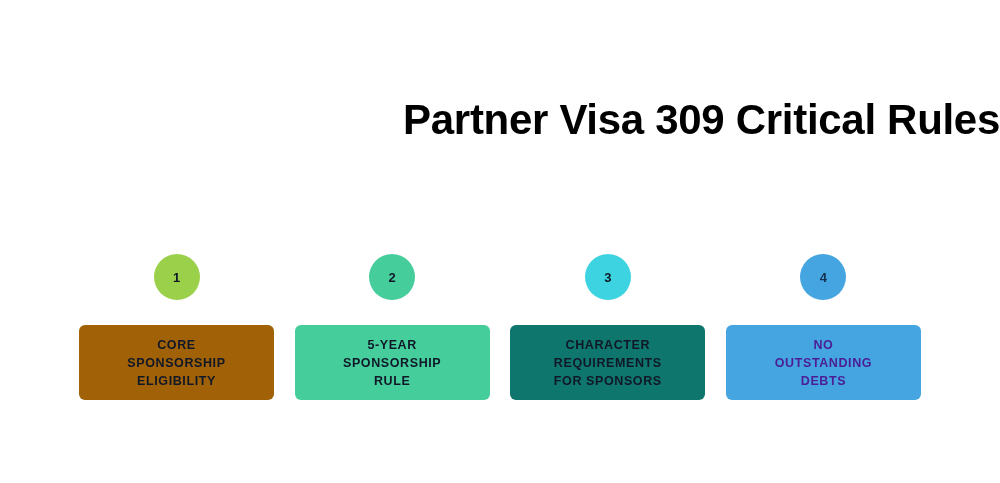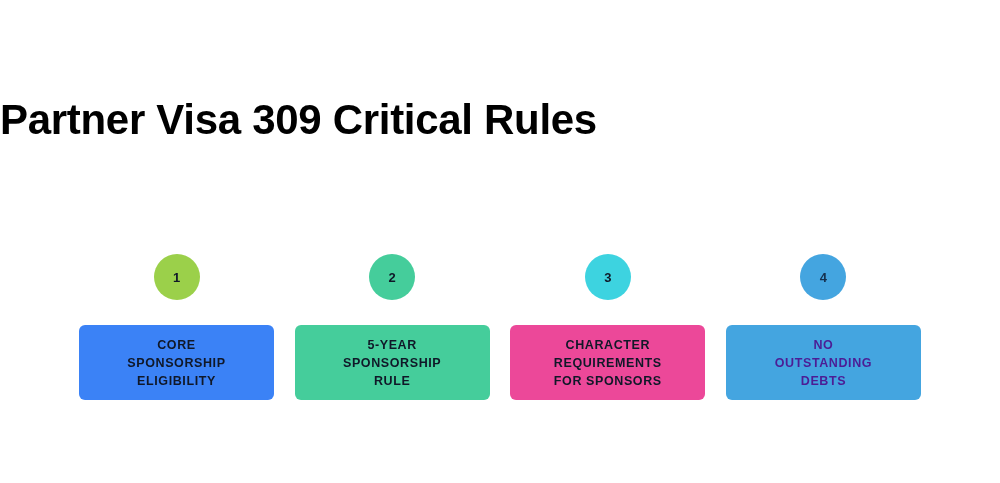--- a/index.html
+++ b/index.html
@@ -18,21 +18,21 @@
     width: 1000px;
     height: 483px;
     background: #ffffff;
     box-sizing: border-box;
   }
   .title-block {
     position: absolute;
     left: 0;
     top: 92px;
     width: 1000px;
-    text-align: left;
+    text-align: right;
   }
   .title-line {
     display: block;
     font-size: 42px;
     font-weight: bold;
     color: #000000;
     line-height: 56px;
     letter-spacing: -0.3px;
     white-space: nowrap;
   }
@@ -94,21 +94,21 @@
   <div class="title-block">
     <span class="title-line" style="color: rgb(0, 0, 0);">Partner Visa 309 Critical Rules</span>
   </div>
 
   <div class="steps-row">
 
     <div class="step">
       <div class="step-badge" style="background: rgb(155, 208, 74); color: rgb(16, 24, 40);">
         <span>1</span>
       </div>
-      <div class="step-card" style="background: #3b82f6;">
+      <div class="step-card" style="background: #a16207;">
         <span class="step-card-label" style="color: rgb(16, 24, 40);">CORE
 SPONSORSHIP
 ELIGIBILITY</span>
       </div>
     </div>
 
     <div class="step">
       <div class="step-badge" style="background: rgb(69, 205, 155); color: rgb(16, 24, 40);">
         <span>2</span>
       </div>
@@ -116,21 +116,21 @@
         <span class="step-card-label" style="color: rgb(16, 24, 40);">5-YEAR
 SPONSORSHIP
 RULE</span>
       </div>
     </div>
 
     <div class="step">
       <div class="step-badge" style="background: rgb(61, 211, 224); color: rgb(16, 24, 40);">
         <span>3</span>
       </div>
-      <div class="step-card" style="background: #ec4899;">
+      <div class="step-card" style="background: #0f766e;">
         <span class="step-card-label" style="color: rgb(16, 24, 40);">CHARACTER
 REQUIREMENTS
 FOR SPONSORS</span>
       </div>
     </div>
 
     <div class="step">
       <div class="step-badge" style="background: rgb(68, 165, 224); color: rgb(22, 49, 79);">
         <span>4</span>
       </div>

